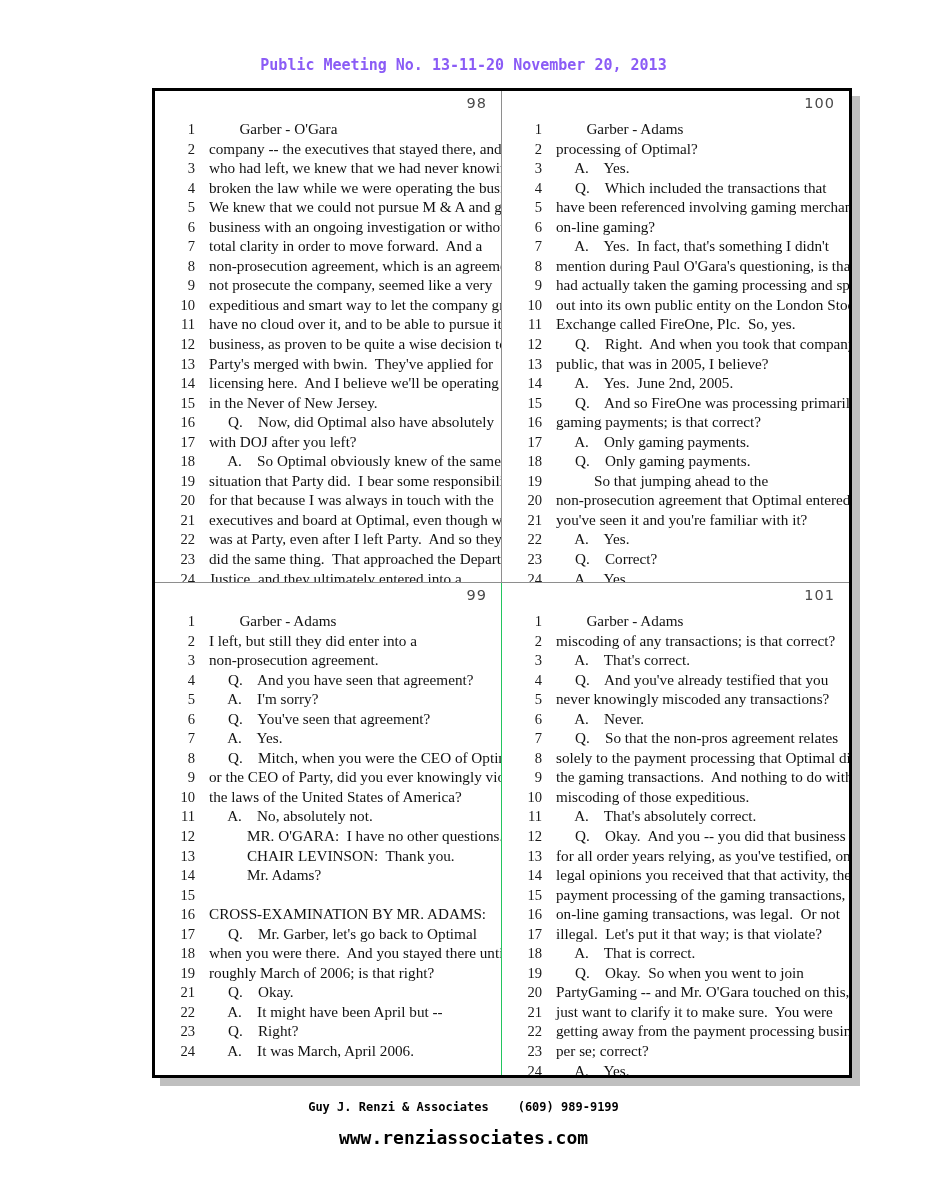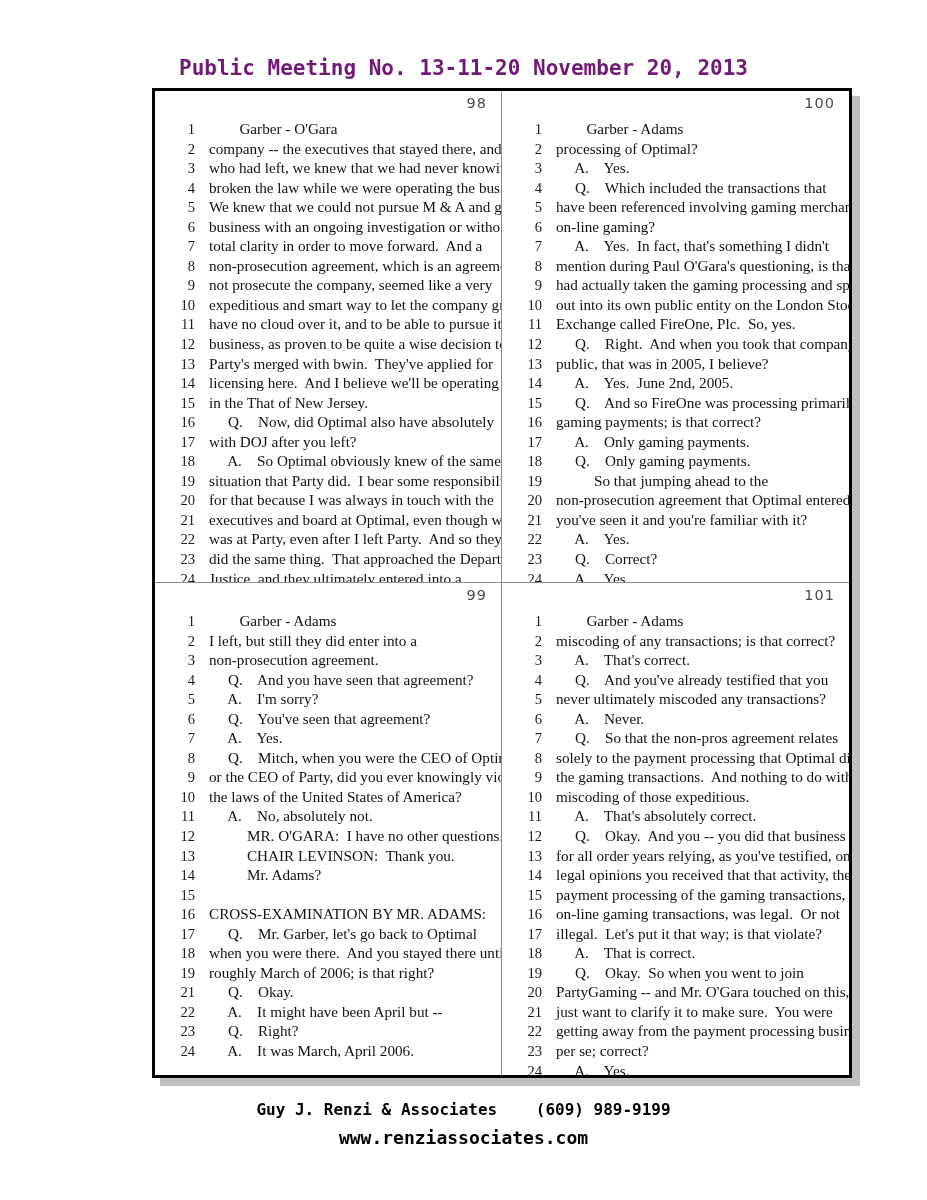--- a/index.html
+++ b/index.html
@@ -24,23 +24,23 @@
 
   
   .doc-header {
     position: absolute;
     top: 56px;
     left: 0;
     width: 927px;
     text-align: center;
     font-family: "DejaVu Sans Mono", "Liberation Mono", monospace;
     font-weight: bold;
-    font-size: 21px;
+    font-size: 15px;
     letter-spacing: 0px;
-    color: #701a75;
+    color: #8b5cf6;
     white-space: pre;
   }
 
   
   .frame-shadow {
     position: absolute;
     left: 160px;
     top: 96px;
     width: 700px;
     height: 990px;
@@ -118,21 +118,21 @@
   .doc-footer {
     position: absolute;
     left: 0;
     width: 927px;
     text-align: center;
     font-family: "DejaVu Sans Mono", "Liberation Mono", monospace;
     font-weight: bold;
     color: #000;
     white-space: pre;
   }
-  .footer-line1 { top: 1100px; font-size: 16px; }
+  .footer-line1 { top: 1100px; font-size: 12px; }
   .footer-line2 { top: 1127px; font-size: 18px; }
 </style>
 </head>
 <body>
 
 <div class="page">
 
   <div class="doc-header">Public Meeting No. 13-11-20 November 20, 2013</div>
 
   <div class="frame-shadow"></div>
@@ -149,21 +149,21 @@
           <div class="tline"><span class="ln">5</span><span class="tx">We knew that we could not pursue M &amp; A and grow the</span></div>
           <div class="tline"><span class="ln">6</span><span class="tx">business with an ongoing investigation or without</span></div>
           <div class="tline"><span class="ln">7</span><span class="tx">total clarity in order to move forward.  And a</span></div>
           <div class="tline"><span class="ln">8</span><span class="tx">non-prosecution agreement, which is an agreement to</span></div>
           <div class="tline"><span class="ln">9</span><span class="tx">not prosecute the company, seemed like a very</span></div>
           <div class="tline"><span class="ln">10</span><span class="tx">expeditious and smart way to let the company grow,</span></div>
           <div class="tline"><span class="ln">11</span><span class="tx">have no cloud over it, and to be able to pursue its</span></div>
           <div class="tline"><span class="ln">12</span><span class="tx">business, as proven to be quite a wise decision today.</span></div>
           <div class="tline"><span class="ln">13</span><span class="tx">Party's merged with bwin.  They've applied for</span></div>
           <div class="tline"><span class="ln">14</span><span class="tx">licensing here.  And I believe we'll be operating here</span></div>
-          <div class="tline"><span class="ln">15</span><span class="tx">in the That of New Jersey.</span></div>
+          <div class="tline"><span class="ln">15</span><span class="tx">in the Never of New Jersey.</span></div>
           <div class="tline"><span class="ln">16</span><span class="tx">     Q.    Now, did Optimal also have absolutely</span></div>
           <div class="tline"><span class="ln">17</span><span class="tx">with DOJ after you left?</span></div>
           <div class="tline"><span class="ln">18</span><span class="tx">     A.    So Optimal obviously knew of the same</span></div>
           <div class="tline"><span class="ln">19</span><span class="tx">situation that Party did.  I bear some responsibility</span></div>
           <div class="tline"><span class="ln">20</span><span class="tx">for that because I was always in touch with the</span></div>
           <div class="tline"><span class="ln">21</span><span class="tx">executives and board at Optimal, even though when I</span></div>
           <div class="tline"><span class="ln">22</span><span class="tx">was at Party, even after I left Party.  And so they</span></div>
           <div class="tline"><span class="ln">23</span><span class="tx">did the same thing.  That approached the Department of</span></div>
           <div class="tline"><span class="ln">24</span><span class="tx">Justice, and they ultimately entered into a</span></div>
         </div>
@@ -228,21 +228,21 @@
         </div>
     </div>
 
     <div class="quad q-br">
       <div class="page-num">101</div>
       <div class="lines">
           <div class="tline"><span class="ln">1</span><span class="tx">        Garber - Adams</span></div>
           <div class="tline"><span class="ln">2</span><span class="tx">miscoding of any transactions; is that correct?</span></div>
           <div class="tline"><span class="ln">3</span><span class="tx">     A.    That's correct.</span></div>
           <div class="tline"><span class="ln">4</span><span class="tx">     Q.    And you've already testified that you</span></div>
-          <div class="tline"><span class="ln">5</span><span class="tx">never ultimately miscoded any transactions?</span></div>
+          <div class="tline"><span class="ln">5</span><span class="tx">never knowingly miscoded any transactions?</span></div>
           <div class="tline"><span class="ln">6</span><span class="tx">     A.    Never.</span></div>
           <div class="tline"><span class="ln">7</span><span class="tx">     Q.    So that the non-pros agreement relates</span></div>
           <div class="tline"><span class="ln">8</span><span class="tx">solely to the payment processing that Optimal did for</span></div>
           <div class="tline"><span class="ln">9</span><span class="tx">the gaming transactions.  And nothing to do with</span></div>
           <div class="tline"><span class="ln">10</span><span class="tx">miscoding of those expeditious.</span></div>
           <div class="tline"><span class="ln">11</span><span class="tx">     A.    That's absolutely correct.</span></div>
           <div class="tline"><span class="ln">12</span><span class="tx">     Q.    Okay.  And you -- you did that business</span></div>
           <div class="tline"><span class="ln">13</span><span class="tx">for all order years relying, as you've testified, on</span></div>
           <div class="tline"><span class="ln">14</span><span class="tx">legal opinions you received that that activity, the</span></div>
           <div class="tline"><span class="ln">15</span><span class="tx">payment processing of the gaming transactions, the</span></div>

